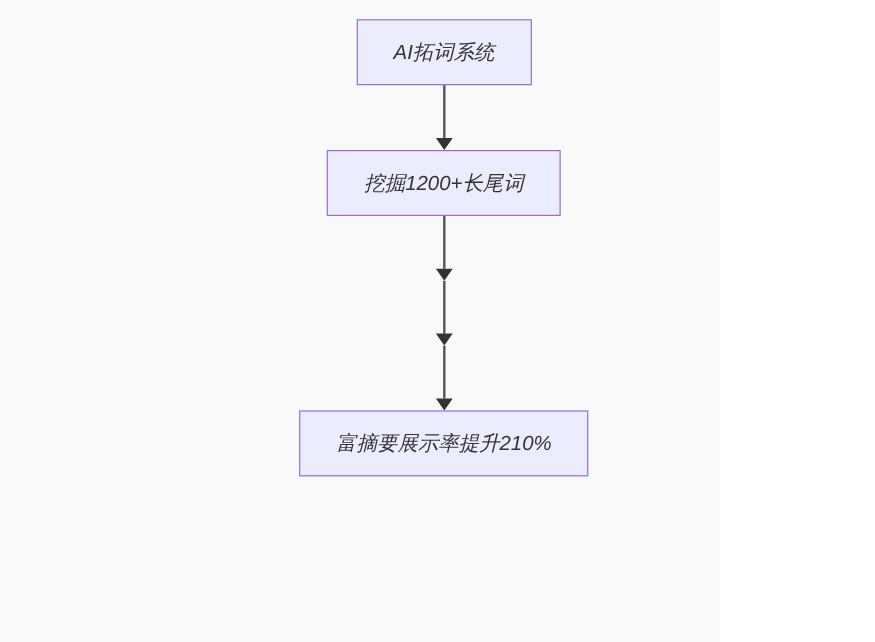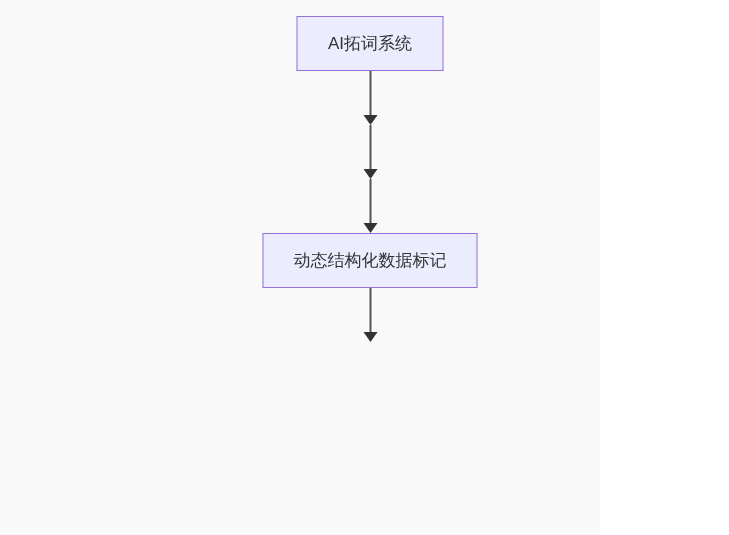--- a/index.html
+++ b/index.html
@@ -13,20 +13,21 @@
   * { margin: 0; padding: 0; box-sizing: border-box; }
   html, body {
     width: 729px; height: 535px;
     font-family: "Liberation Sans", "DejaVu Sans", sans-serif;
   }
   .canvas {
     position: relative;
     width: 600px; height: 535px;
     background: var(--bg);
     overflow: hidden;
+    font-style: italic;
   }
   .flow {
     position: absolute;
     top: 16px; left: 370px;
     transform: translateX(-50%);
     display: inline-flex;
     flex-direction: column;
     align-items: center;
   }
   .node {
@@ -65,34 +66,35 @@
 <div class="canvas">
   <div class="flow">
 
     <div class="node">AI拓词系统</div>
 
     <div class="arrow">
       <div class="arrow-line"></div>
       <div class="arrow-head"></div>
     </div>
 
+    <div class="node">挖掘1200+长尾词</div>
 
     <div class="arrow">
       <div class="arrow-line"></div>
       <div class="arrow-head"></div>
     </div>
 
 
     <div class="arrow">
       <div class="arrow-line"></div>
       <div class="arrow-head"></div>
     </div>
 
-    <div class="node">动态结构化数据标记</div>
 
     <div class="arrow">
       <div class="arrow-line"></div>
       <div class="arrow-head"></div>
     </div>
 
+    <div class="node">富摘要展示率提升210%</div>
 
   </div>
 </div>
 
 </body></html>

